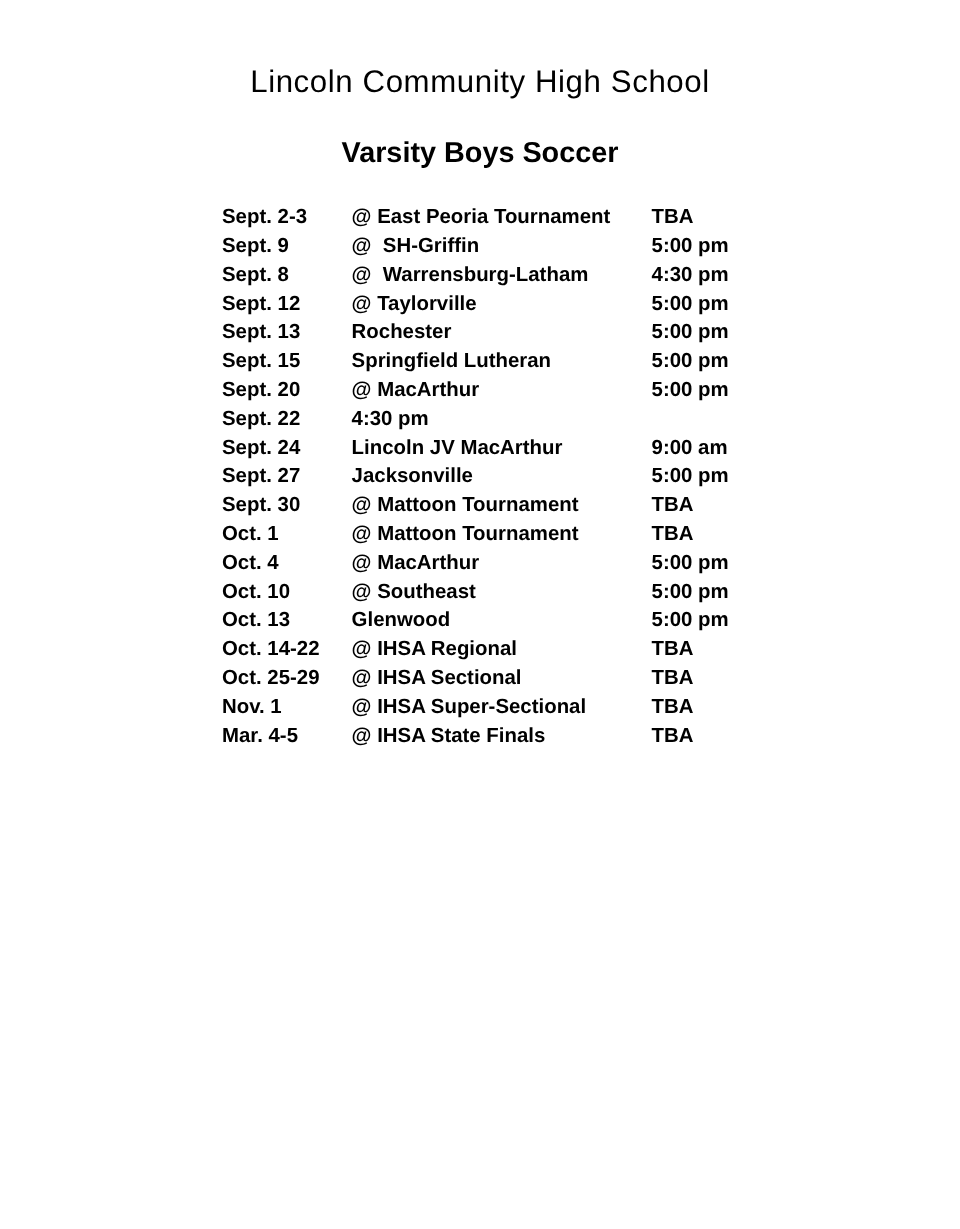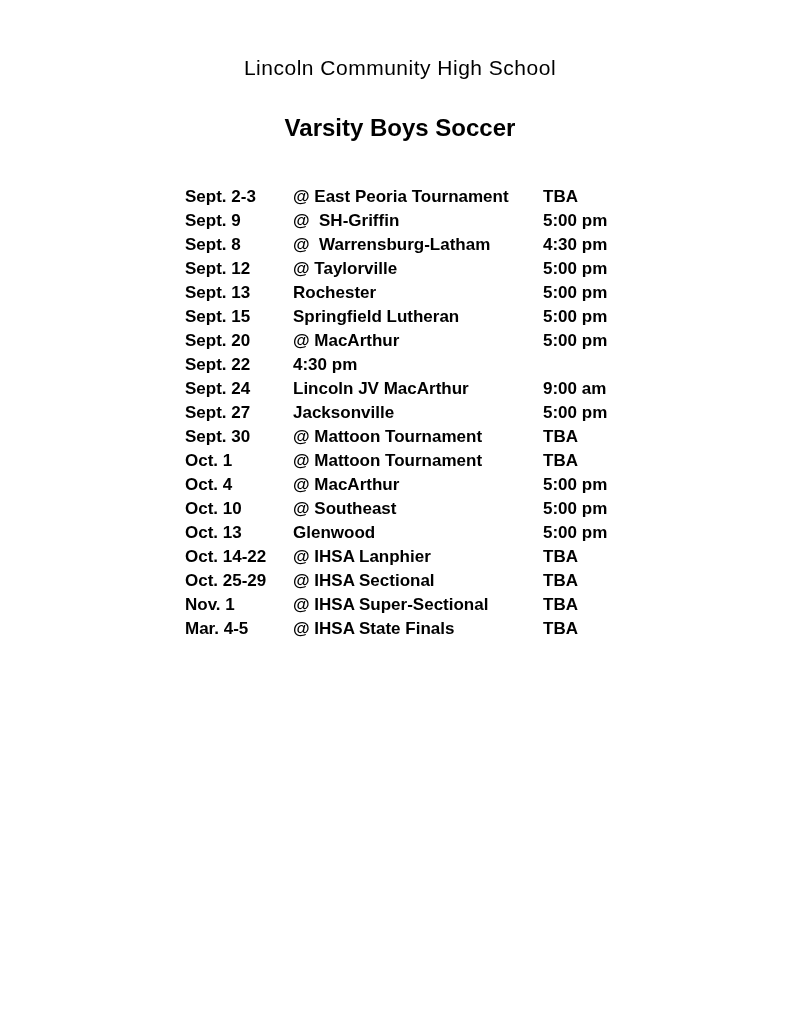--- a/index.html
+++ b/index.html
@@ -15,34 +15,34 @@
     overflow: hidden;
   }
   .page {
     width: 800px;
     height: 1024px;
     background: #ffffff;
   }
   .doc-title {
     margin-top: 48px;
     line-height: 40px;
-    font-size: 21px;
+    font-size: 26px;
     font-weight: 400;
     text-align: center;
     letter-spacing: 0.5px;
   }
   .doc-subtitle {
     margin-top: 20px;
     line-height: 40px;
     font-size: 24px;
     font-weight: 700;
     text-align: center;
   }
   .schedule-table {
-    margin-top: 37px;
+    margin-top: 21px;
     margin-left: 185px;
   }
   .row {
     display: flex;
     line-height: 24px;
     font-size: 17px;
     font-weight: 700;
     white-space: pre;
   }
   .col-date {
@@ -149,21 +149,21 @@
   </div>
 
   <div class="row">
     <span class="col-date">Oct. 13</span>
     <span class="col-opp">Glenwood</span>
     <span class="col-time">5:00 pm</span>
   </div>
 
   <div class="row">
     <span class="col-date">Oct. 14-22</span>
-    <span class="col-opp">@ IHSA Lanphier</span>
+    <span class="col-opp">@ IHSA Regional</span>
     <span class="col-time">TBA</span>
   </div>
 
   <div class="row">
     <span class="col-date">Oct. 25-29</span>
     <span class="col-opp">@ IHSA Sectional</span>
     <span class="col-time">TBA</span>
   </div>
 
   <div class="row">

